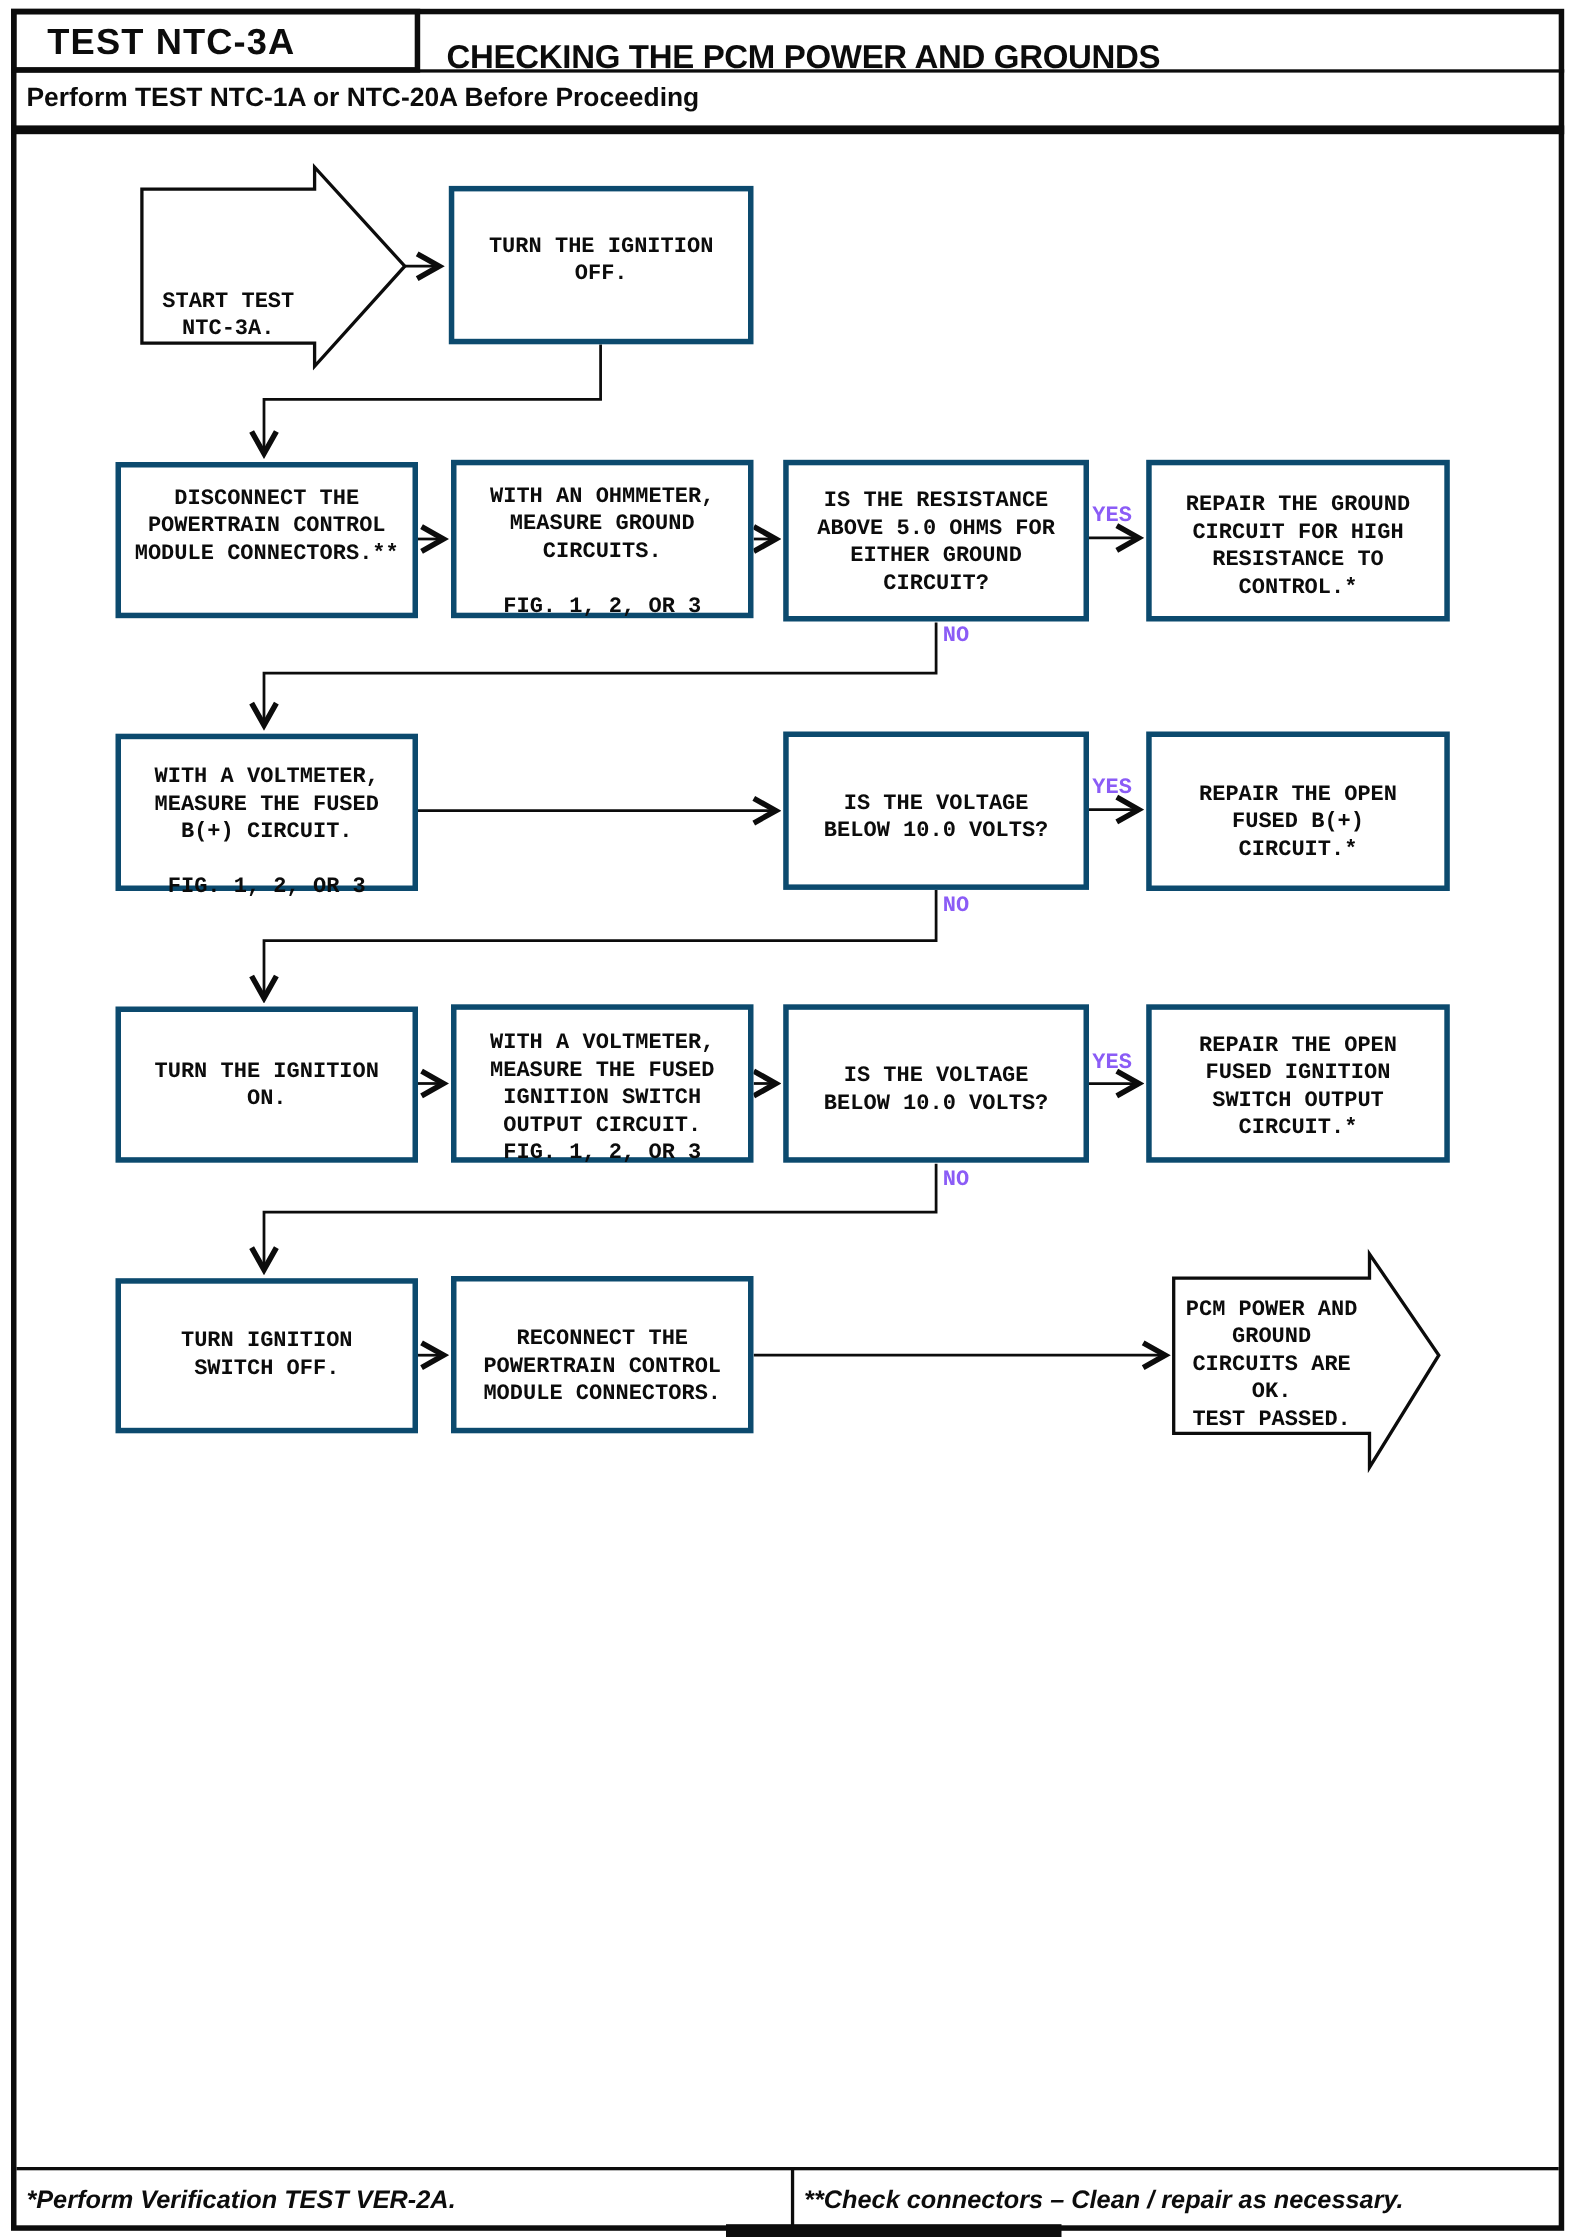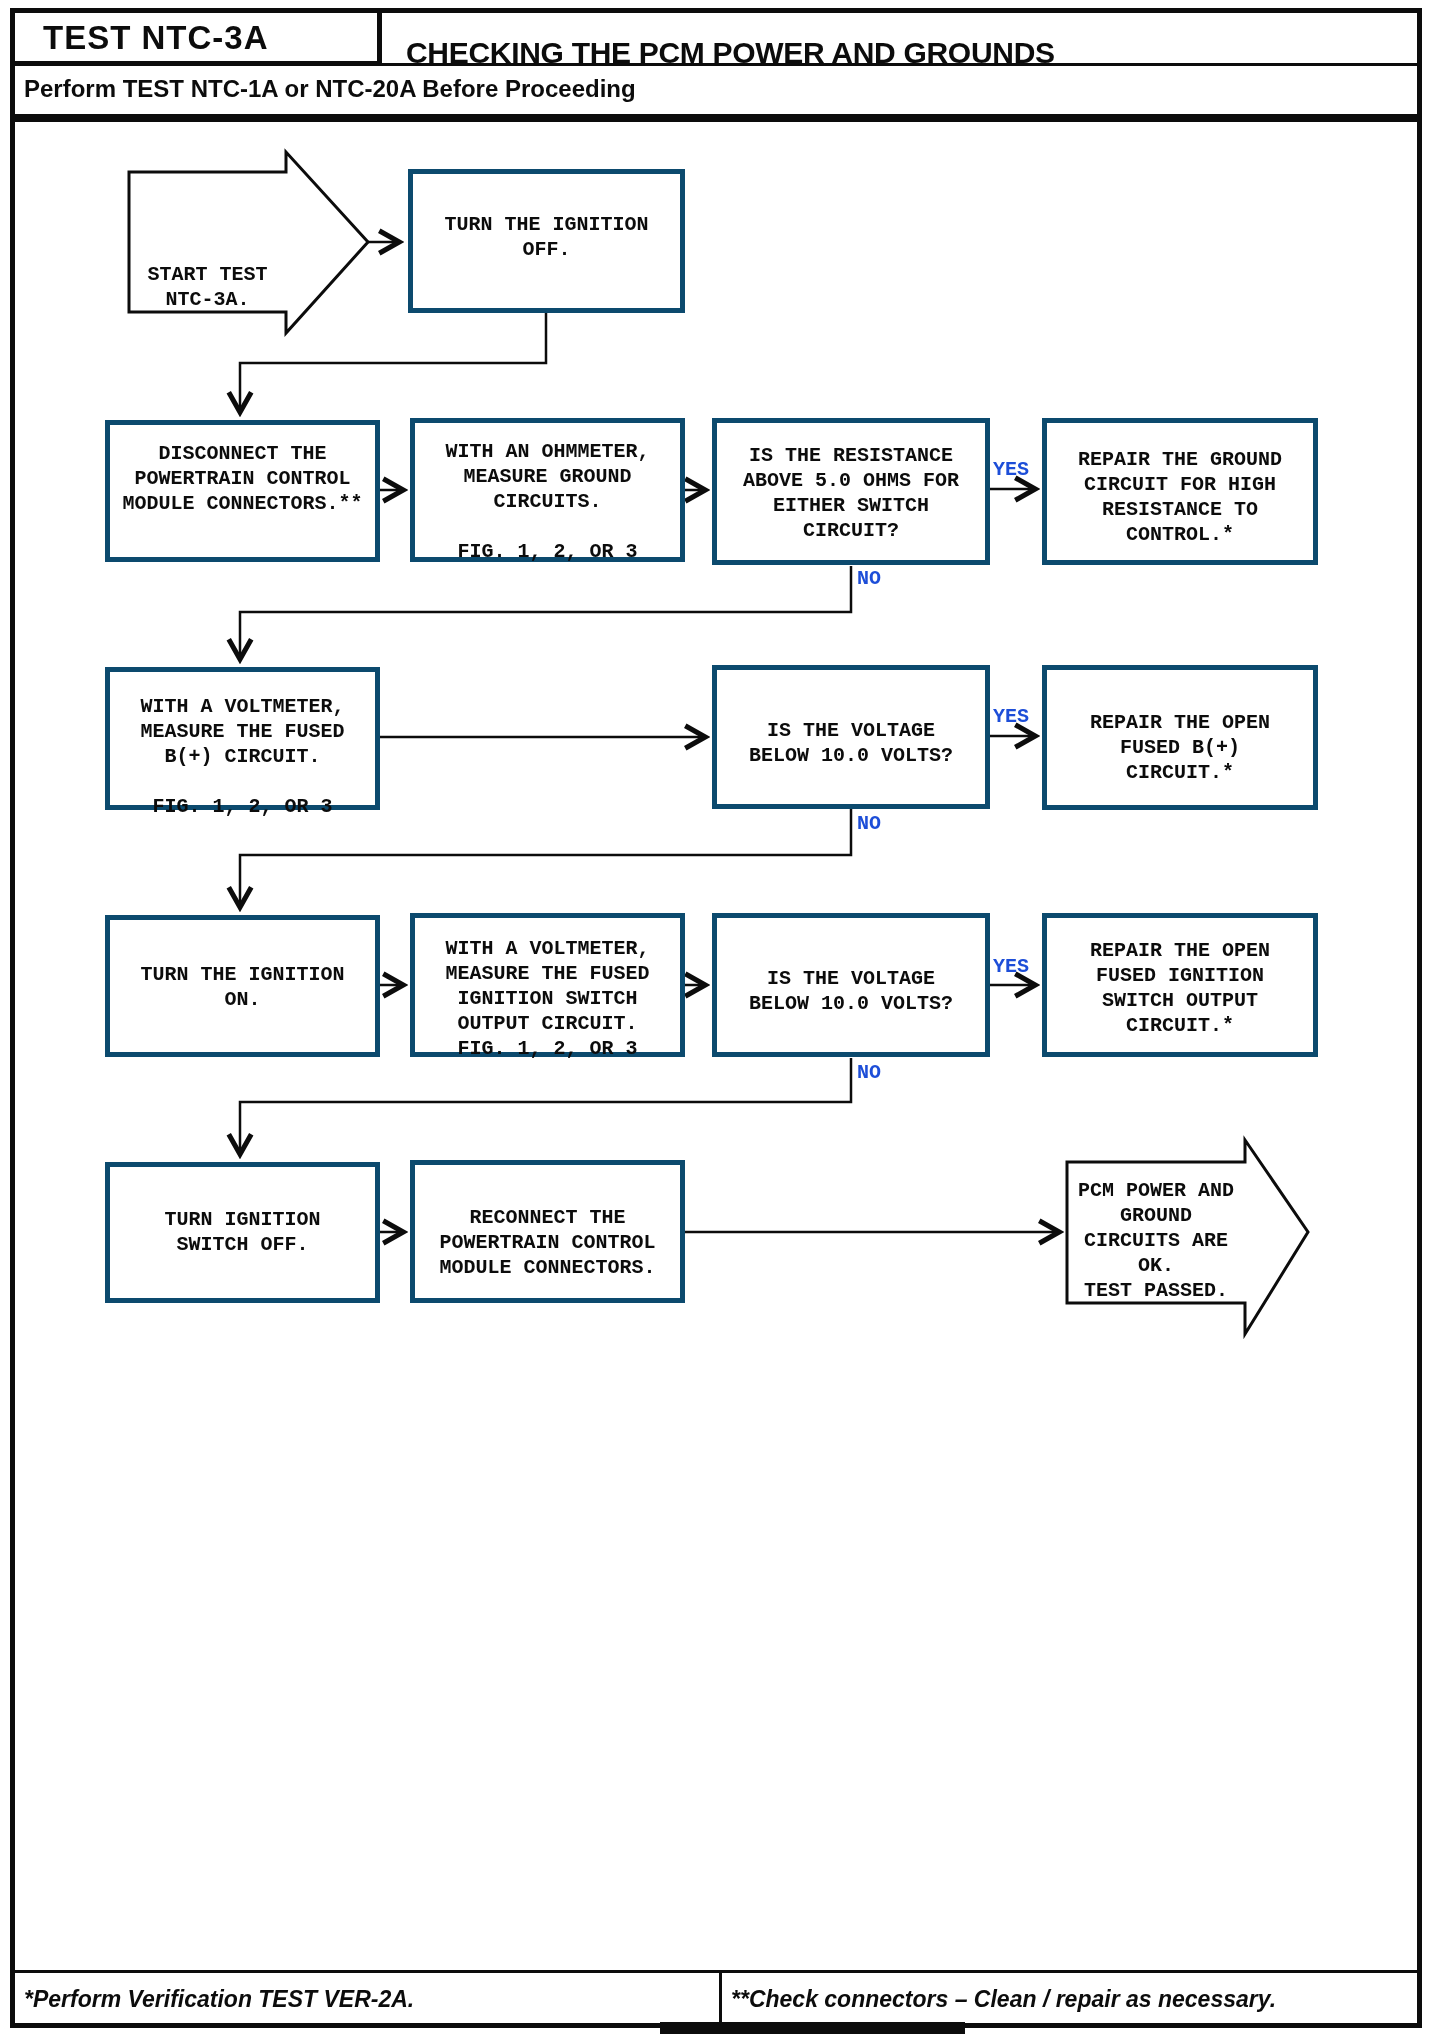--- a/index.html
+++ b/index.html
@@ -15,21 +15,21 @@
   #subtitle{left:24px;top:76px;font:bold 24px/26px "Liberation Sans","DejaVu Sans",sans-serif;}
   #thick-rule{left:10px;top:114px;width:1412px;height:8px;background:#0c0c0c;}
   
   .node{position:absolute;box-sizing:border-box;border:5px solid #0c4a6e;background:#ffffff;
         left:calc(var(--x)*1px);top:calc(var(--y)*1px);width:calc(var(--w)*1px);height:calc(var(--h)*1px);
         padding-top:calc(var(--pt,14)*1px);
         font:bold 20px/25px "Liberation Mono","DejaVu Sans Mono",monospace;text-align:center;color:#0c0c0c;}
   .term{position:absolute;box-sizing:border-box;display:flex;flex-direction:column;justify-content:flex-end;
         left:calc(var(--x)*1px);top:calc(var(--y)*1px);width:calc(var(--w)*1px);height:calc(var(--h)*1px);
         font:bold 20px/25px "Liberation Mono","DejaVu Sans Mono",monospace;text-align:center;color:#0c0c0c;}
-  .lbl{position:absolute;font:bold 20px/22px "Liberation Mono","DejaVu Sans Mono",monospace;color:#1d4ed8;}
+  .lbl{position:absolute;font:bold 20px/22px "Liberation Mono","DejaVu Sans Mono",monospace;color:#8b5cf6;}
   .tl{white-space:pre;}
   
   #footer-rule{left:15px;top:1970px;width:1402px;height:3px;background:#0c0c0c;}
   #footer-divider{left:719px;top:1970px;width:3px;height:53px;background:#0c0c0c;}
   .footnote{font:bold italic 23px/26px "Liberation Sans","DejaVu Sans",sans-serif;}
   #footnote-left{left:24px;top:1986px;}
   #footnote-right{left:731px;top:1986px;}
   #bottom-smudge{left:660px;top:2022px;width:305px;height:12px;background:#0c0c0c;}
   svg{position:absolute;left:0;top:0;}
 </style>
@@ -101,21 +101,21 @@
   <div class="node" style="--x:410;--y:418;--w:275;--h:144;--pt:16">
       <div class="tl">WITH AN OHMMETER,</div>
       <div class="tl">MEASURE GROUND</div>
       <div class="tl">CIRCUITS.</div>
       <div class="tl">&nbsp;</div>
       <div class="tl">FIG. 1, 2, OR 3</div>
     </div>
   <div class="node" style="--x:712;--y:418;--w:278;--h:147;--pt:20">
       <div class="tl">IS THE RESISTANCE</div>
       <div class="tl">ABOVE 5.0 OHMS FOR</div>
-      <div class="tl">EITHER SWITCH</div>
+      <div class="tl">EITHER GROUND</div>
       <div class="tl">CIRCUIT?</div>
     </div>
   <div class="node" style="--x:1042;--y:418;--w:276;--h:147;--pt:24">
       <div class="tl">REPAIR THE GROUND</div>
       <div class="tl">CIRCUIT FOR HIGH</div>
       <div class="tl">RESISTANCE TO</div>
       <div class="tl">CONTROL.*</div>
     </div>
 
   <div class="node" style="--x:105;--y:667;--w:275;--h:143;--pt:22">

